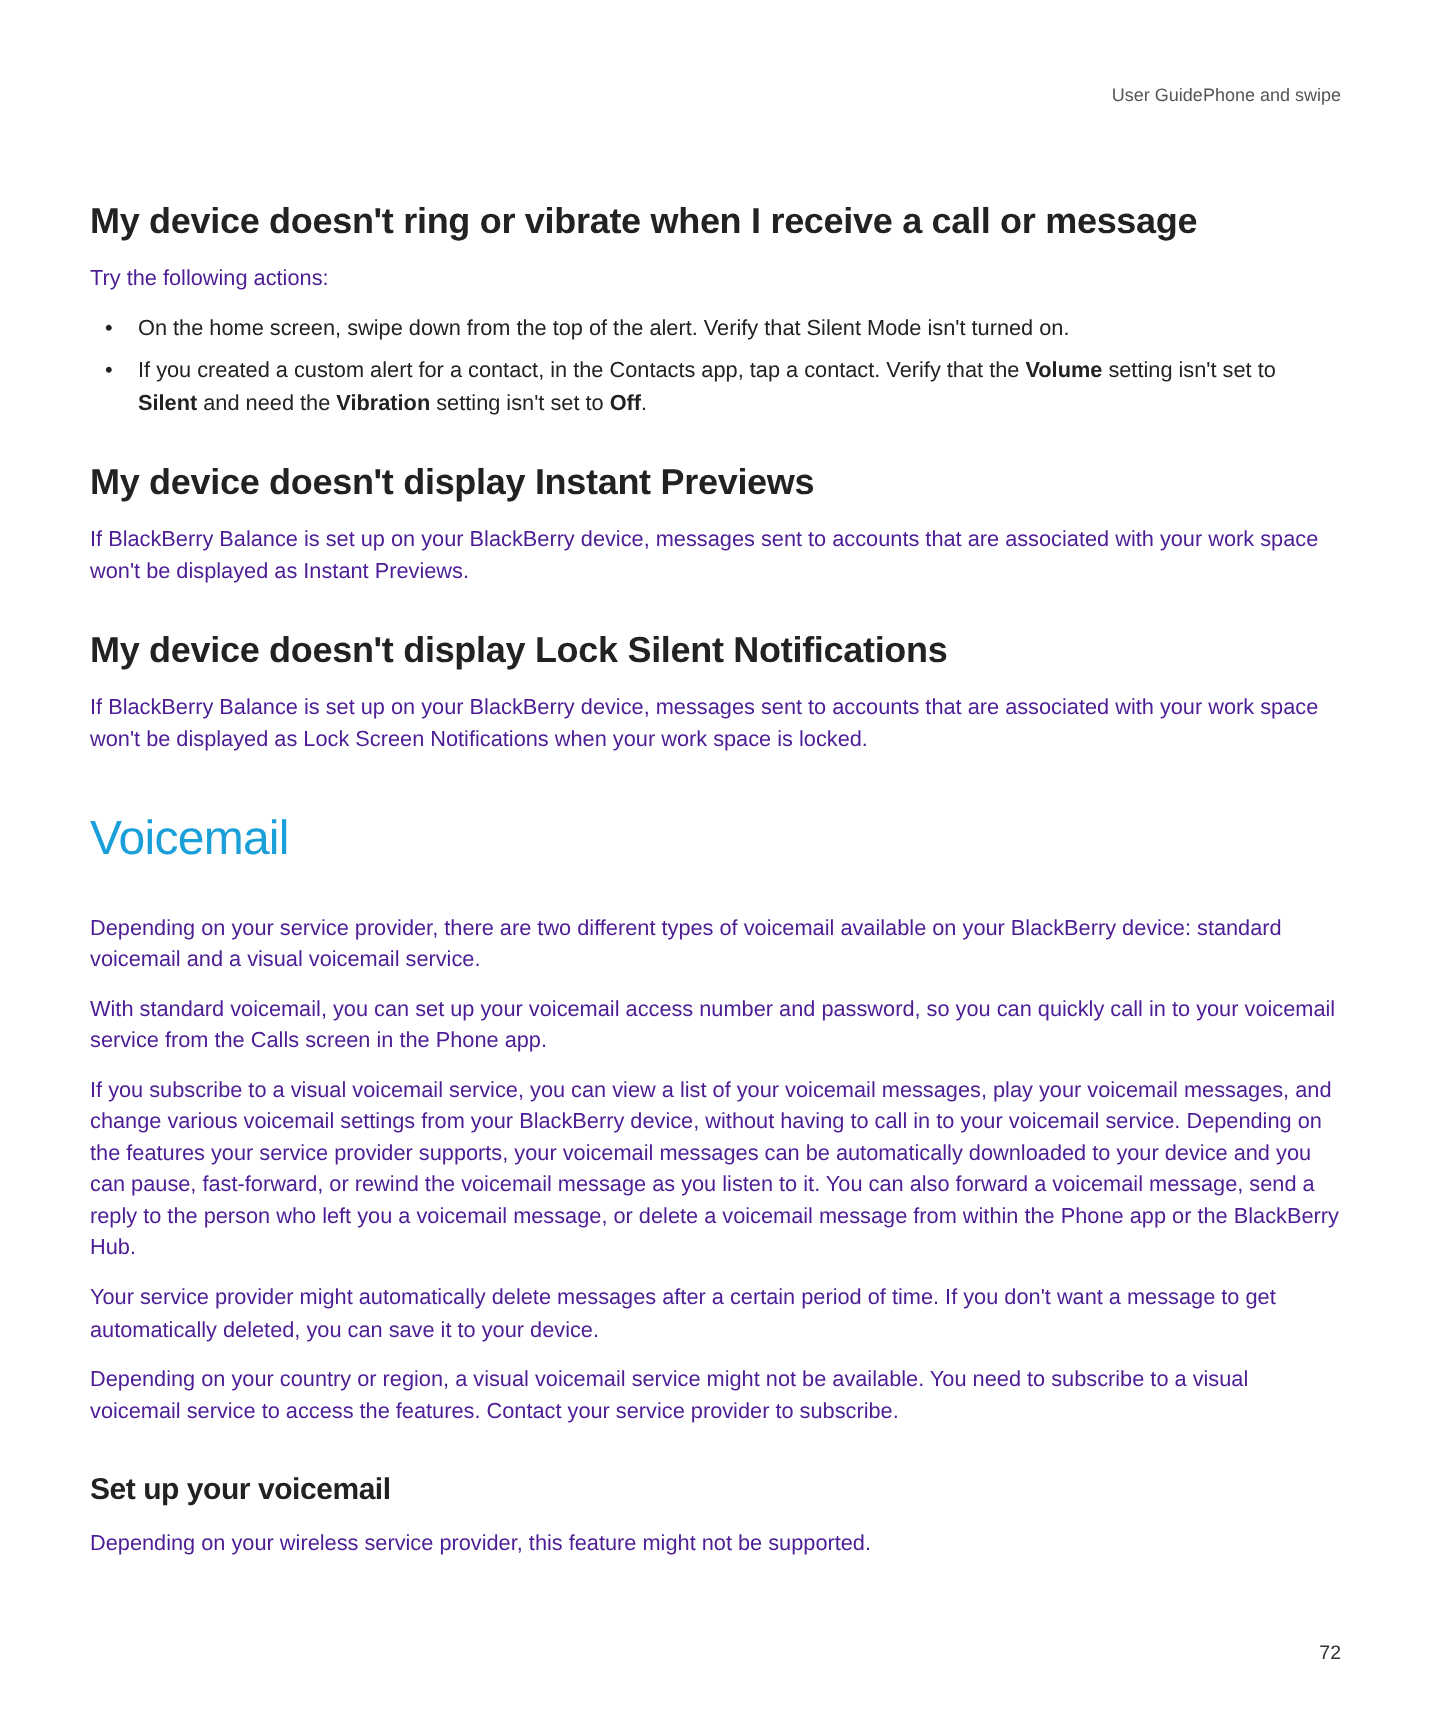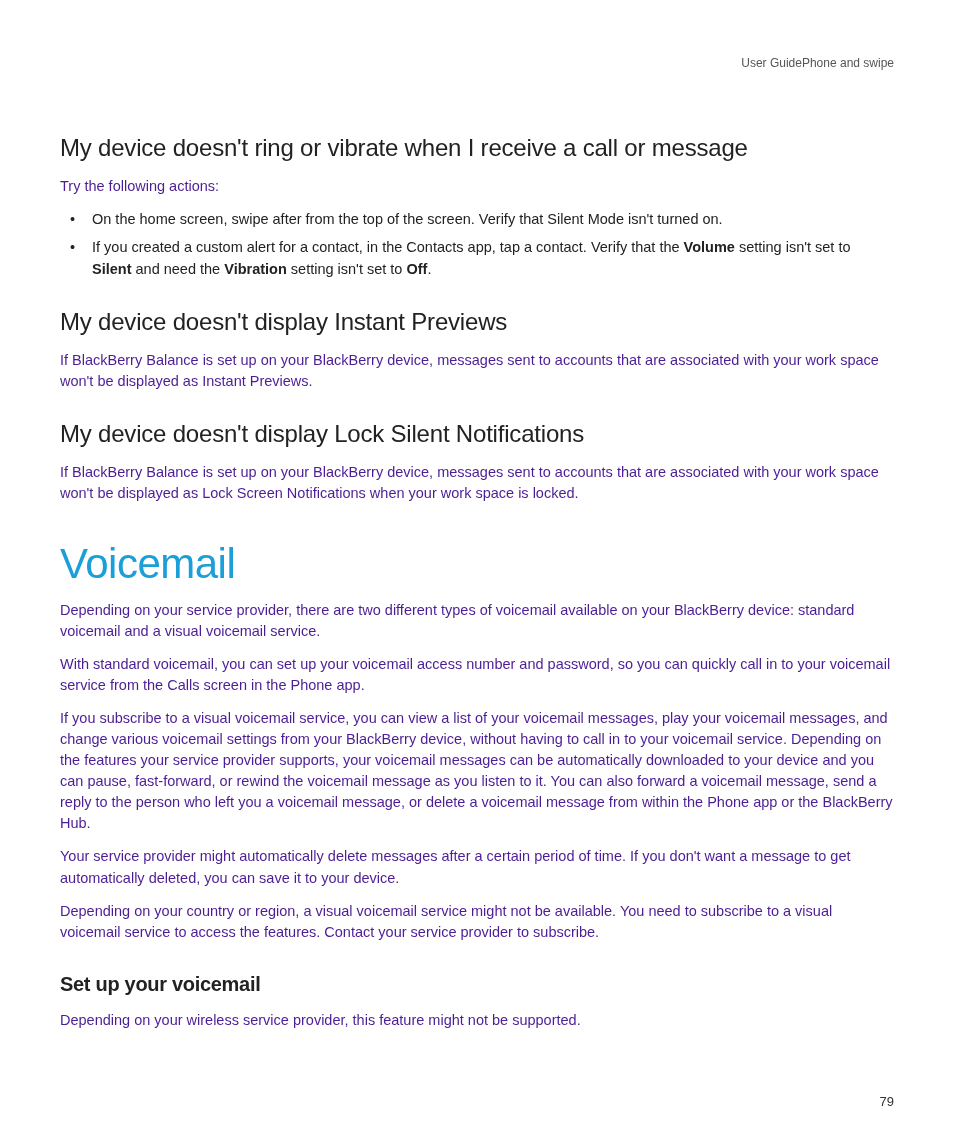--- a/index.html
+++ b/index.html
@@ -14,21 +14,21 @@
     }
     .header {
       display: flex;
       justify-content: flex-end;
       font-size: 12px;
       color: #555;
       margin-bottom: 64px;
     }
     h2.section {
       font-size: 24px;
-      font-weight: 400;
+      font-weight: 700;
       color: #222;
       margin-bottom: 14px;
       margin-top: 28px;
       letter-spacing: -0.2px;
     }
     h2.section.first { margin-top: 0; }
     p.body {
       font-size: 14.5px;
       line-height: 1.45;
       color: #4c1d95;
@@ -48,25 +48,25 @@
       margin-bottom: 6px;
       padding-left: 8px;
     }
     ul.bullets li::before {
       content: "•";
       position: absolute;
       left: -14px;
       top: 0;
     }
     h1.major {
-      font-size: 42px;
+      font-size: 32px;
       font-weight: 300;
       color: #1a9fd9;
       margin-top: 36px;
-      margin-bottom: 12px;
+      margin-bottom: 32px;
       letter-spacing: -0.5px;
     }
     h2.sub {
       font-size: 20px;
       font-weight: 700;
       color: #222;
       margin-top: 30px;
       margin-bottom: 14px;
       letter-spacing: -0.3px;
     }
@@ -84,21 +84,21 @@
 <body>
 
 <div class="header">
   <span>User Guide</span>
   <span>Phone and swipe</span>
 </div>
 
 <h2 class="section first">My device doesn't ring or vibrate when I receive a call or message</h2>
 <p class="body">Try the following actions:</p>
 <ul class="bullets">
-  <li>On the home screen, swipe after from the top of the screen. Verify that Silent Mode isn't turned on.</li>
+  <li>On the home screen, swipe down from the top of the alert. Verify that Silent Mode isn't turned on.</li>
   <li class="composite">
     <span>If you created a custom alert for a contact, in the Contacts app, tap a contact. Verify that the </span><b>Volume</b><span> setting isn't set to </span><b>Silent</b><span> and need the </span><b>Vibration</b><span> setting isn't set to </span><b>Off</b><span>.</span>
   </li>
 </ul>
 
 <h2 class="section">My device doesn't display Instant Previews</h2>
 <p class="body">If BlackBerry Balance is set up on your BlackBerry device, messages sent to accounts that are associated with your work space won't be displayed as Instant Previews.</p>
 
 <h2 class="section">My device doesn't display Lock Silent Notifications</h2>
 <p class="body">If BlackBerry Balance is set up on your BlackBerry device, messages sent to accounts that are associated with your work space won't be displayed as Lock Screen Notifications when your work space is locked.</p>
@@ -106,13 +106,13 @@
 <h1 class="major">Voicemail</h1>
 <p class="body">Depending on your service provider, there are two different types of voicemail available on your BlackBerry device: standard voicemail and a visual voicemail service.</p>
 <p class="body">With standard voicemail, you can set up your voicemail access number and password, so you can quickly call in to your voicemail service from the Calls screen in the Phone app.</p>
 <p class="body">If you subscribe to a visual voicemail service, you can view a list of your voicemail messages, play your voicemail messages, and change various voicemail settings from your BlackBerry device, without having to call in to your voicemail service. Depending on the features your service provider supports, your voicemail messages can be automatically downloaded to your device and you can pause, fast-forward, or rewind the voicemail message as you listen to it. You can also forward a voicemail message, send a reply to the person who left you a voicemail message, or delete a voicemail message from within the Phone app or the BlackBerry Hub.</p>
 <p class="body">Your service provider might automatically delete messages after a certain period of time. If you don't want a message to get automatically deleted, you can save it to your device.</p>
 <p class="body">Depending on your country or region, a visual voicemail service might not be available. You need to subscribe to a visual voicemail service to access the features. Contact your service provider to subscribe.</p>
 
 <h2 class="sub">Set up your voicemail</h2>
 <p class="body">Depending on your wireless service provider, this feature might not be supported.</p>
 
-<div class="page-num">79</div>
+<div class="page-num">72</div>
 
 </body></html>

